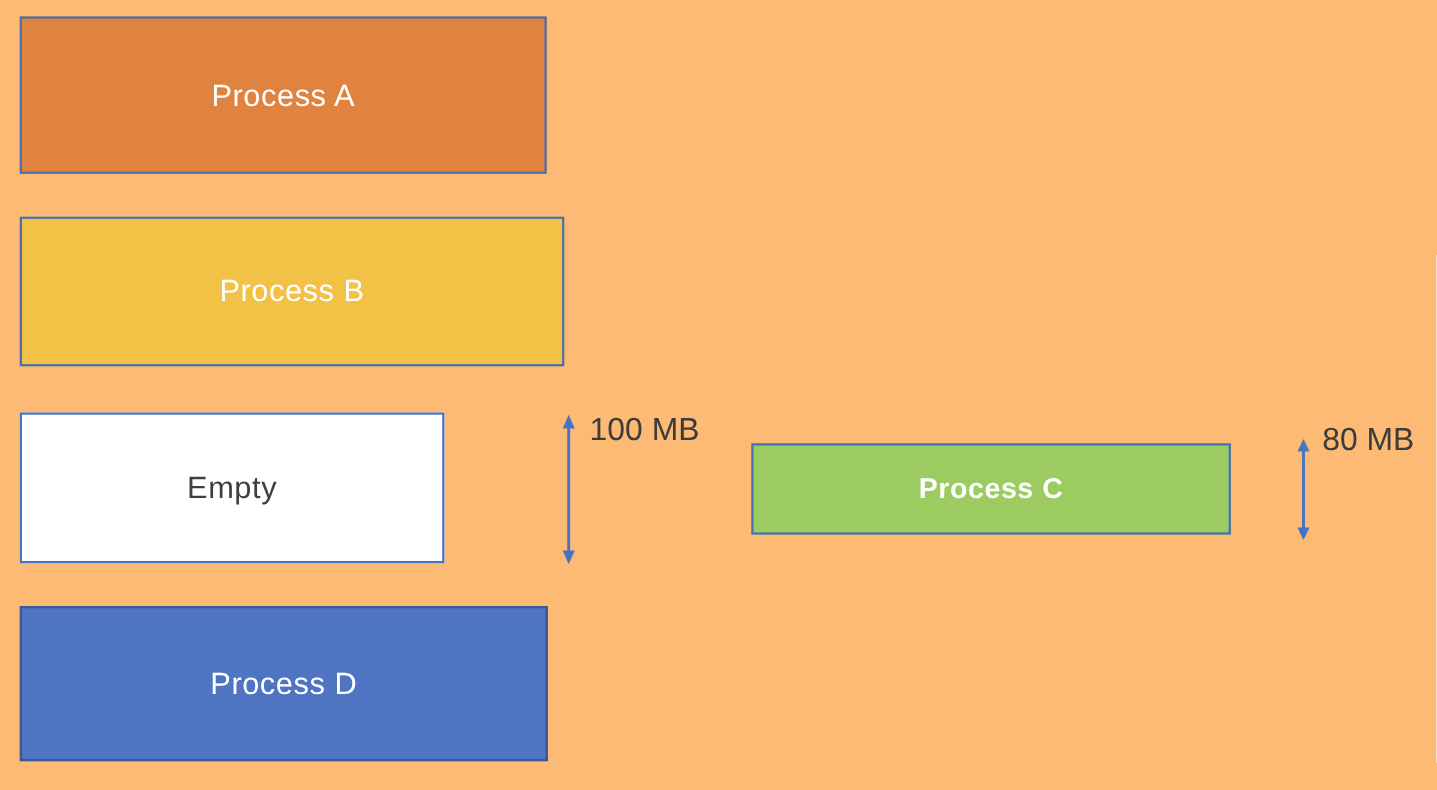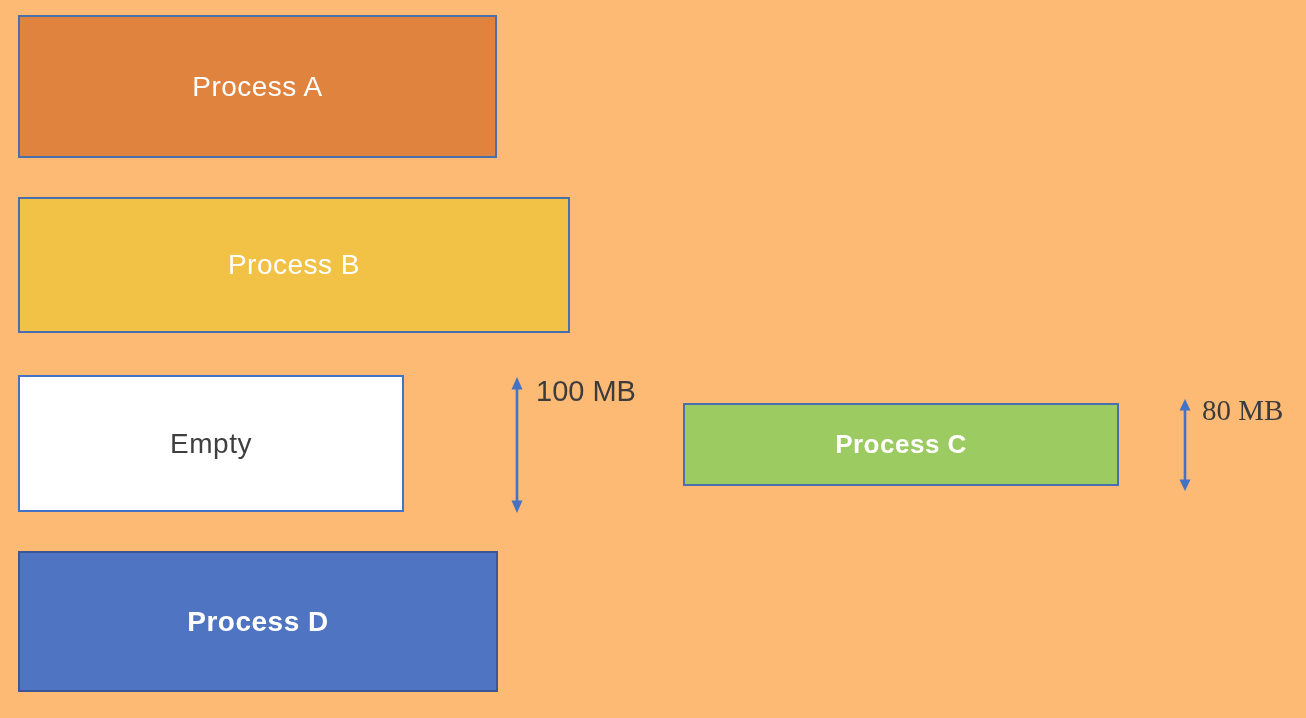--- a/index.html
+++ b/index.html
@@ -23,30 +23,30 @@
     align-items: center;
     justify-content: center;
     font-size: 28px;
     letter-spacing: 0.5px;
   }
   #block-process-a {
     left: 18px; top: 15px; width: 479px; height: 143px;
     background: #df833f; color: #ffffff;
   }
   #block-process-b {
-    left: 18px; top: 197px; width: 552px; height: 136px;
+    left: 18px; top: 197px; width: 495px; height: 136px;
     background: #f2c246; color: #ffffff; justify-content: center;
   }
   #block-empty {
     left: 18px; top: 375px; width: 386px; height: 137px;
     background: #ffffff; color: #3f3f3f; border-color: #4472c4;
   }
   #block-process-d {
     left: 18px; top: 551px; width: 480px; height: 141px;
-    background: #4e74c2; color: #ffffff; border-color: #3b5694; font-weight: bold;
+    background: #4e74c2; color: #ffffff; border-color: #3b5694;
   }
   #block-process-c {
     left: 683px; top: 403px; width: 436px; height: 83px;
     background: #9ccb62; color: #ffffff; font-size: 26px; font-weight: bold;
   }
   .measure-arrow {
     position: absolute;
   }
   #arrow-empty {
     left: 508px; top: 376px; width: 18px; height: 138px;
@@ -59,21 +59,21 @@
     display: flex;
     align-items: flex-start;
     color: #3c3c3c;
     font-size: 29px;
     white-space: nowrap;
   }
   #label-100mb {
     left: 536px; top: 375px; height: 137px;
   }
   #label-80mb {
-    left: 1202px; top: 394px; height: 83px; font-family: Liberation Serif, serif;
+    left: 1202px; top: 384px; height: 83px;
   }
 </style>
 </head>
 <body>
 
 <div class="canvas">
 
   <div class="block" id="block-process-a">
     <span>Process A</span>
   </div>

